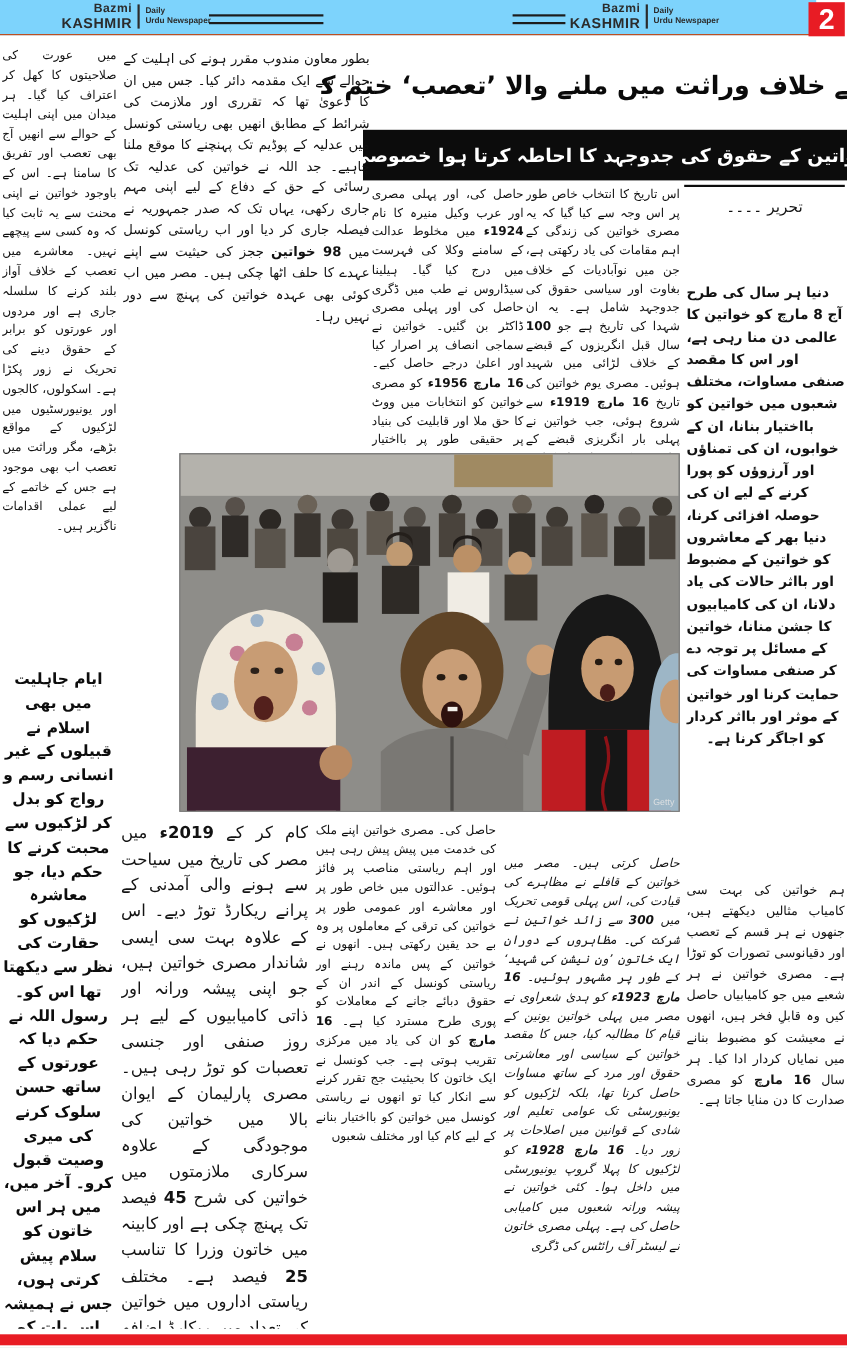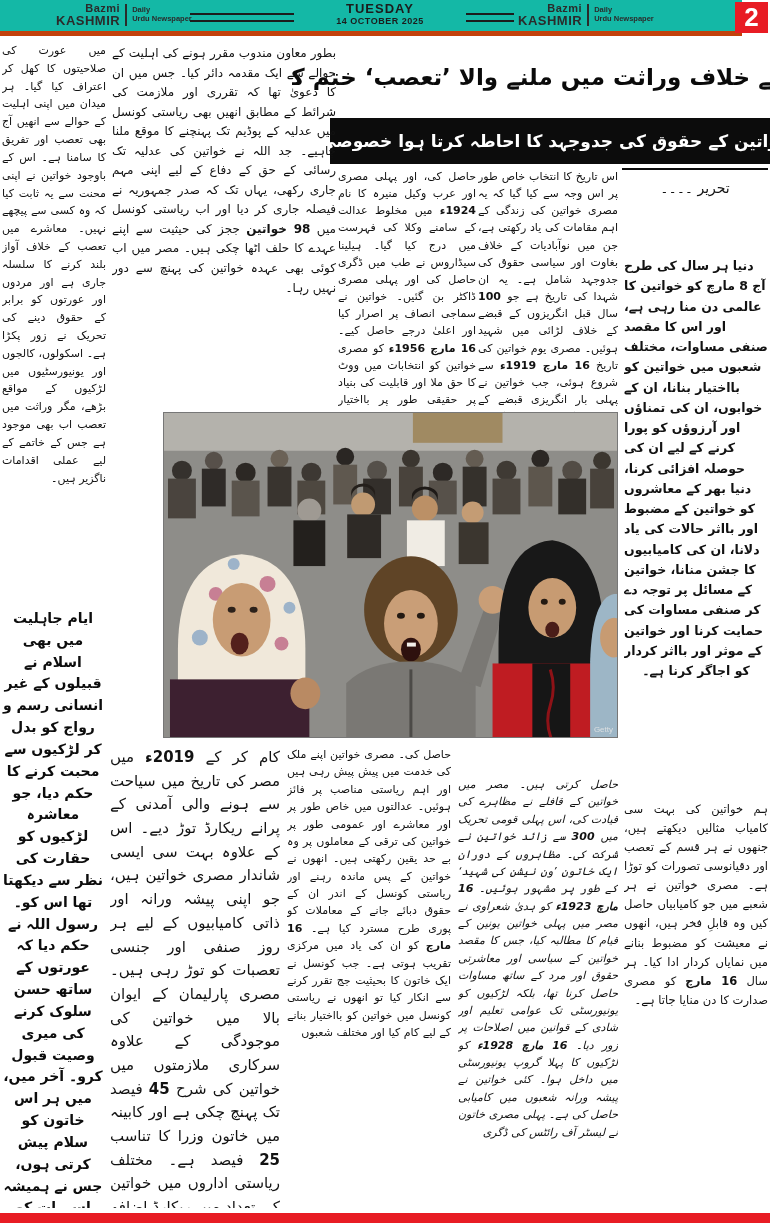--- a/index.html
+++ b/index.html
@@ -1,20 +1,20 @@
 <!DOCTYPE html>
 <html lang="ur"><head>
 <meta charset="utf-8">
 <style>
   html,body{margin:0;padding:0;background:#e9e9e9;}
   .page{position:relative;width:770px;height:1225px;background:#ffffff;overflow:hidden;
         font-family:"DejaVu Sans",sans-serif;color:#121212;}
   
-  .header-band{position:absolute;left:0;top:0;width:742px;height:31px;background:#14b8a6;
-               border-bottom:5px solid #c2410c;}
+  .header-band{position:absolute;left:0;top:0;width:742px;height:31px;background:#7dd3fc;
+               border-bottom:1px solid #c2410c;}
   .logo{position:absolute;top:3px;display:flex;align-items:center;gap:5px;}
   .logo-left{left:56px;}
   .logo-right{left:518px;}
   .logo-name{display:flex;flex-direction:column;align-items:flex-end;line-height:1;
              font-family:"Liberation Sans",sans-serif;font-weight:bold;color:#2b2b2b;}
   .logo-name .l1{font-size:11px;letter-spacing:.5px;}
   .logo-name .l2{font-size:13px;letter-spacing:.5px;}
   .logo-sep{width:2px;height:22px;background:#2b2b2b;}
   .logo-tag{display:flex;flex-direction:column;justify-content:space-between;line-height:1.15;
             font-family:"Liberation Sans",sans-serif;font-weight:bold;color:#2b2b2b;font-size:7.5px;}
@@ -77,24 +77,20 @@
         <span class="l1">Bazmi</span>
         <span class="l2">KASHMIR</span>
       </div>
       <div class="logo-sep"></div>
       <div class="logo-tag">
         <span>Daily</span>
         <span>Urdu Newspaper</span>
       </div>
     </div>
     <div class="rule rule1"></div>
-    <div class="date-block">
-      <div class="weekday">TUESDAY</div>
-      <div class="date">14 OCTOBER 2025</div>
-    </div>
     <div class="rule rule2"></div>
     <div class="logo logo-right">
       <div class="logo-name">
         <span class="l1">Bazmi</span>
         <span class="l2">KASHMIR</span>
       </div>
       <div class="logo-sep"></div>
       <div class="logo-tag">
         <span>Daily</span>
         <span>Urdu Newspaper</span>

